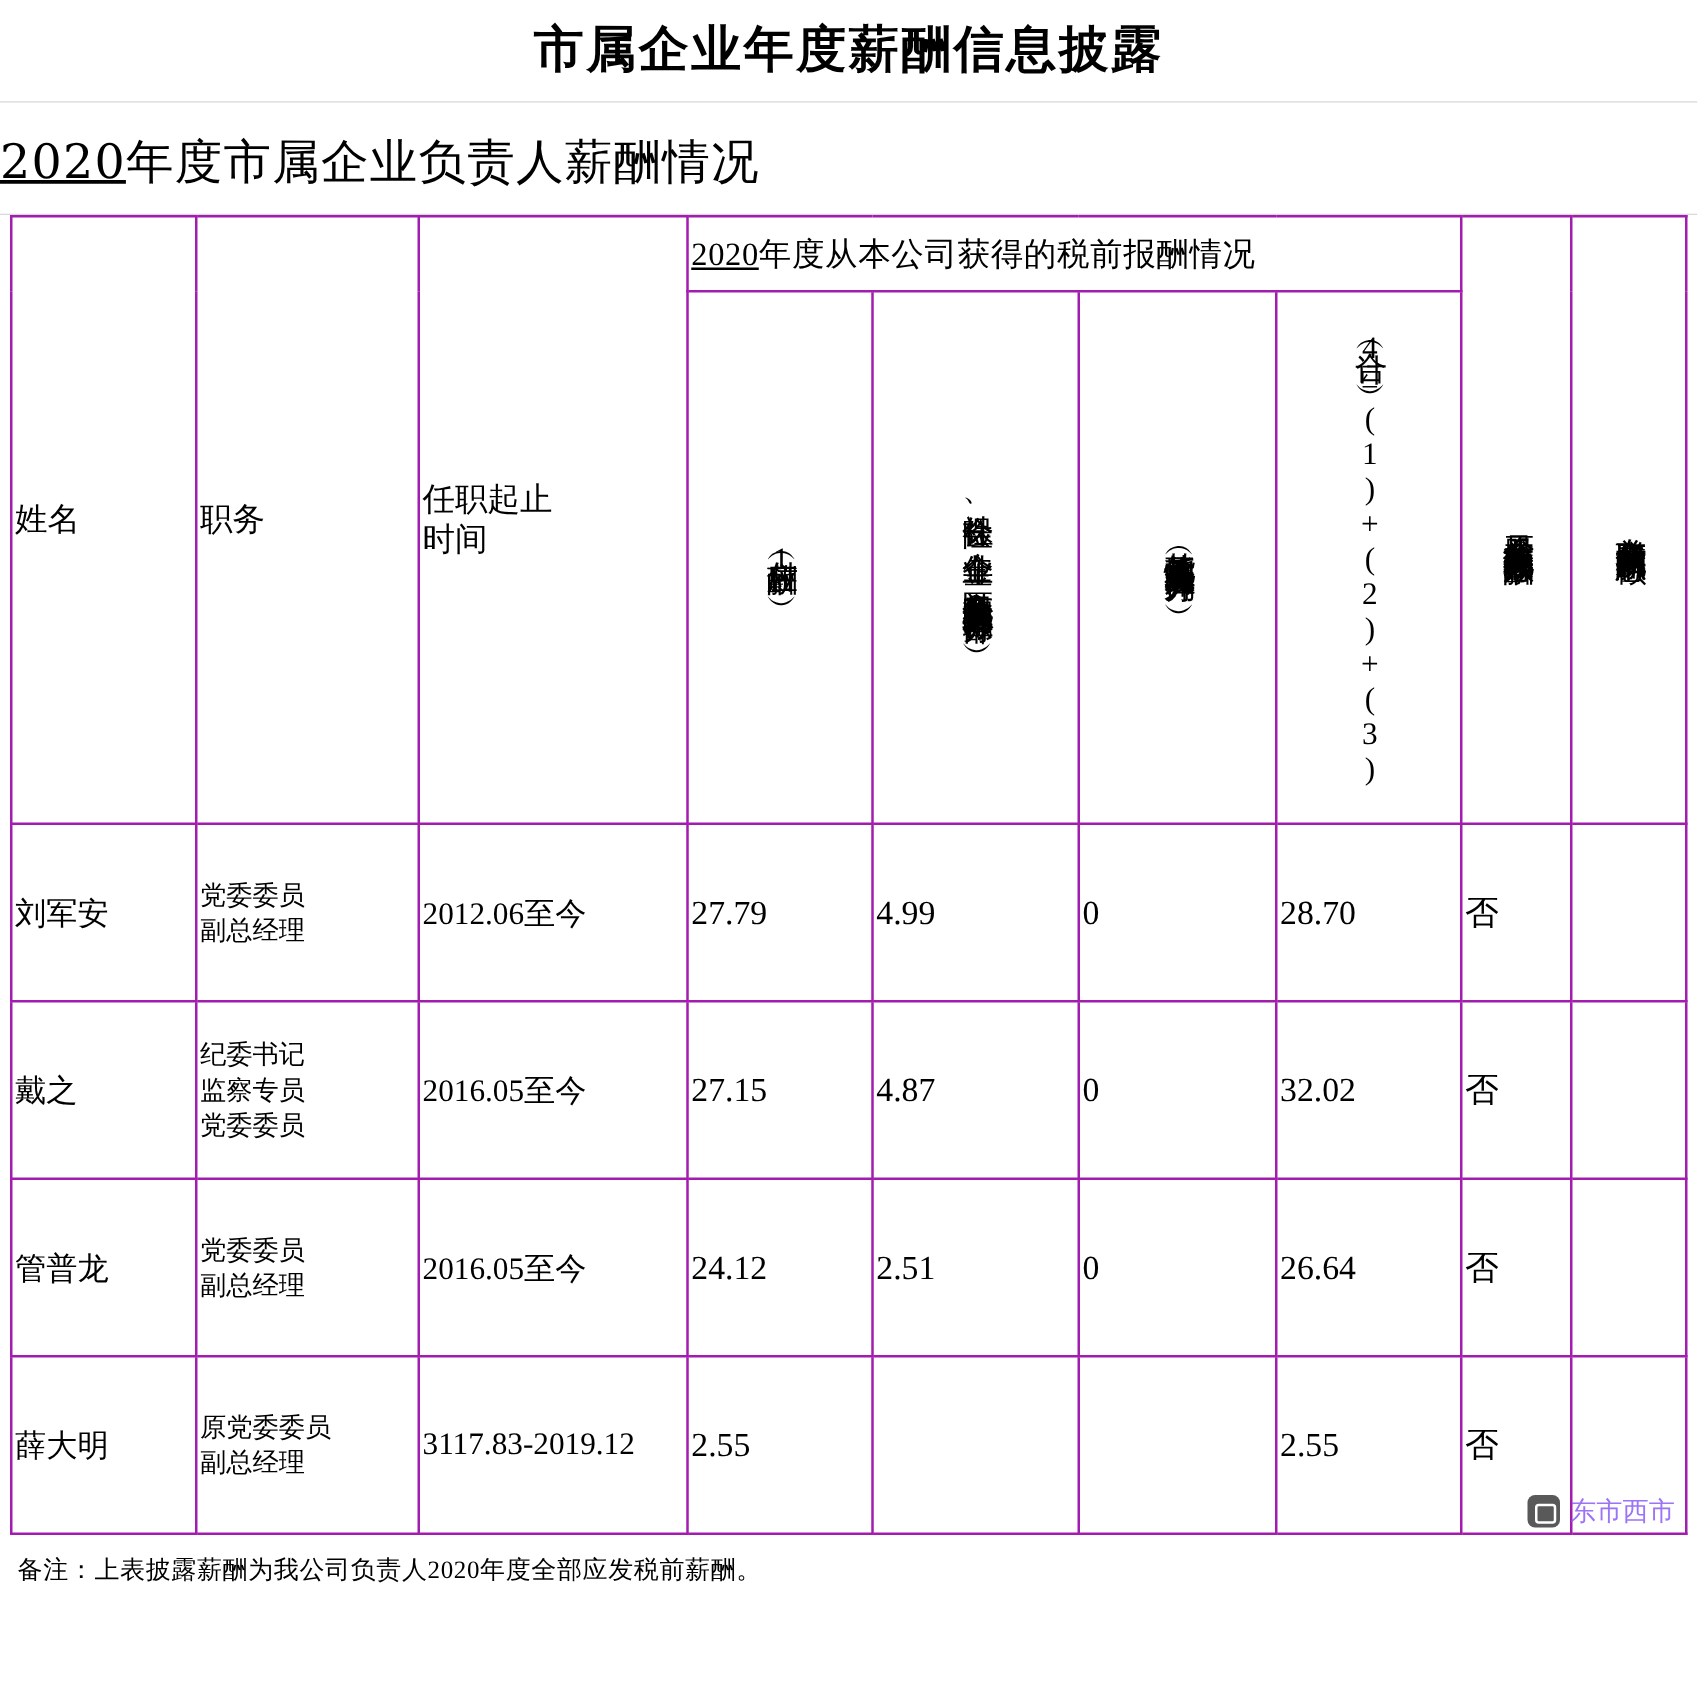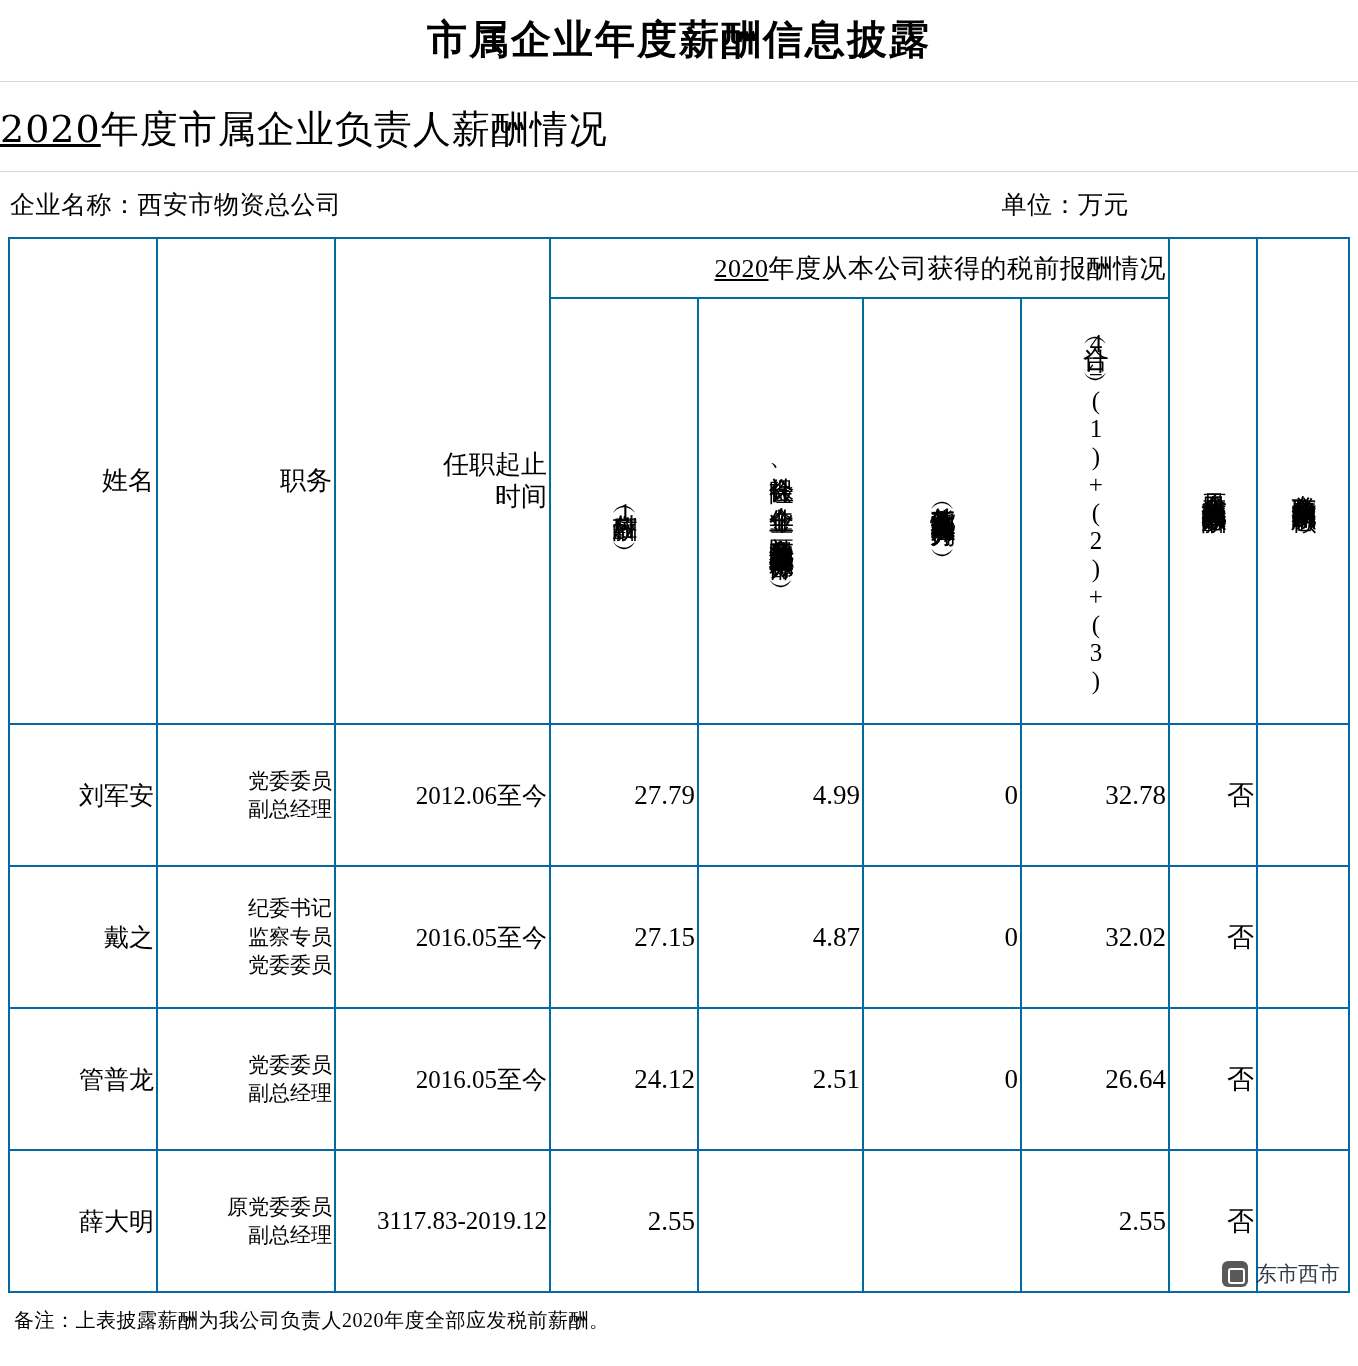--- a/index.html
+++ b/index.html
@@ -54,22 +54,22 @@
   .meta-left { flex: 0 0 auto; }
   .meta-right { margin-left: 660px; }
 
   table.salary {
     border-collapse: collapse;
     width: 1340px;
     margin: 0 8px 0 8px;
     table-layout: fixed;
   }
   table.salary td, table.salary th {
-    border: 2px solid #0369a1;
-    text-align: right;
+    border: 2px solid #a21caf;
+    text-align: left;
     vertical-align: middle;
     font-weight: normal;
     padding: 2px;
   }
   .hdr-group {
     font-size: 26px;
     height: 54px;
     letter-spacing: 0.5px;
   }
   .hdr-group .u { text-decoration: underline; }
@@ -120,21 +120,21 @@
     padding: 14px 0 10px 14px;
     letter-spacing: 0.5px;
   }
   .footer-wm {
     position: absolute;
     right: 18px;
     bottom: 56px;
     display: flex;
     align-items: center;
     gap: 8px;
-    color: #0f172a;
+    color: #8b5cf6;
     font-size: 21px;
     opacity: 0.85;
   }
   .wm-logo {
     width: 26px; height: 26px;
     border-radius: 6px;
     background: #3d3d3d;
     position: relative;
   }
   .wm-logo::after {
@@ -153,24 +153,20 @@
 <div class="page">
 
   <div class="title-main">市属企业年度薪酬信息披露</div>
   <div class="rule"></div>
 
   <div class="title-sub">
     <span class="u">2020</span><span>年度市属企业负责人薪酬情况</span>
   </div>
   <div class="rule"></div>
 
-  <div class="meta-row">
-    <div class="meta-left">企业名称：西安市物资总公司</div>
-    <div class="meta-right">单位：万元</div>
-  </div>
 
   <table class="salary">
     <colgroup>
       <col style="width:148px">
       <col style="width:178px">
       <col style="width:215px">
       <col style="width:148px">
       <col style="width:165px">
       <col style="width:158px">
       <col style="width:148px">
@@ -220,21 +216,21 @@
         </td>
       </tr>
 
       <tr>
         <td class="data-cell name-cell blur">刘军安</td>
         <td class="data-cell post-cell blur">党委委员<br>副总经理</td>
         <td class="data-cell date-cell">2012.06至今</td>
         <td class="data-cell">27.79</td>
         <td class="data-cell">4.99</td>
         <td class="data-cell">0</td>
-        <td class="data-cell">32.78</td>
+        <td class="data-cell">28.70</td>
         <td class="data-cell">否</td>
         <td class="data-cell"></td>
       </tr>
 
       <tr>
         <td class="data-cell name-cell blur">戴之</td>
         <td class="data-cell post-cell blur">纪委书记<br>监察专员<br>党委委员</td>
         <td class="data-cell date-cell">2016.05至今</td>
         <td class="data-cell">27.15</td>
         <td class="data-cell">4.87</td>

